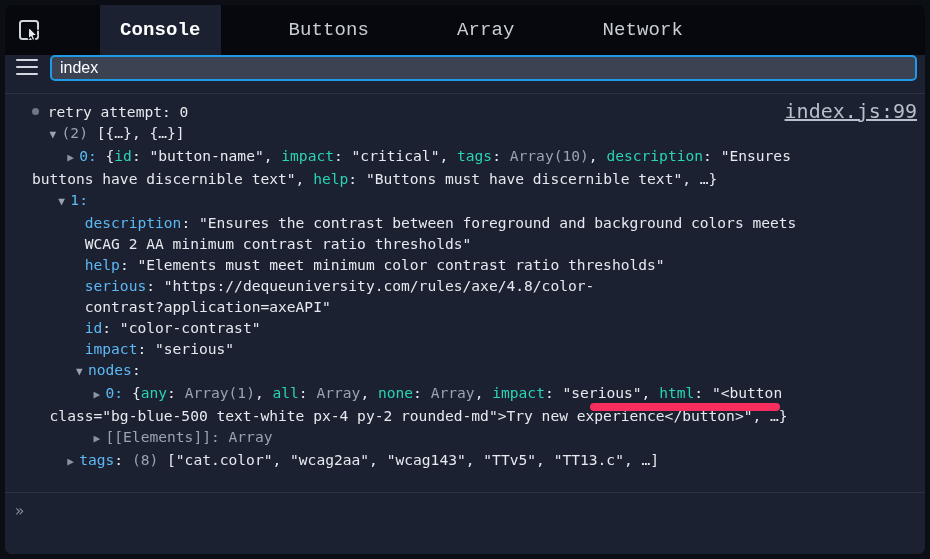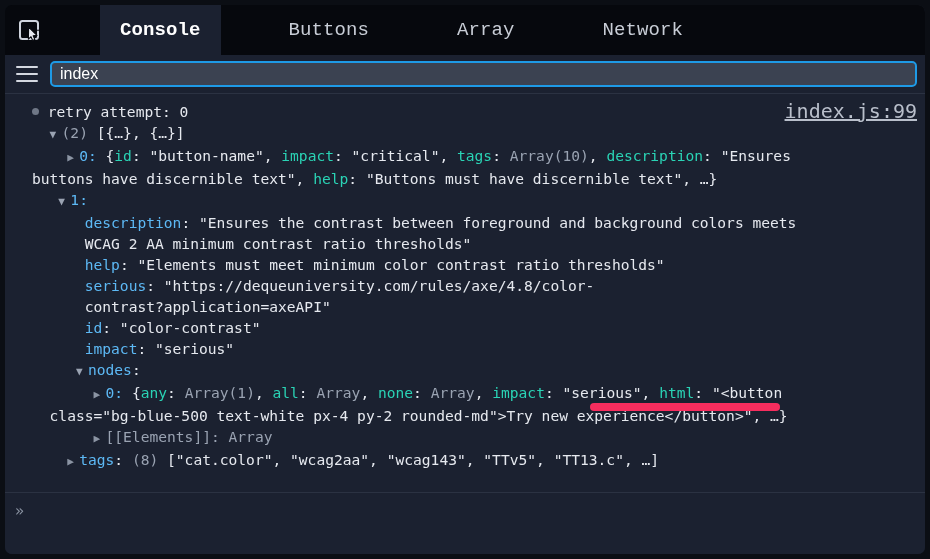--- a/index.html
+++ b/index.html
@@ -66,21 +66,20 @@
     background: #1b2130;
     color: #ffffff;
     font-weight: bold;
   }
 
   
   .filterbar {
     height: 39px;
     background: #1b2130;
     display: flex;
-    align-items: center;
     padding: 0 8px 0 9px;
     gap: 10px;
     flex: 0 0 auto;
     border-bottom: 1px solid #2b3242;
   }
   .hamburger {
     width: 26px; height: 24px;
     display: flex; flex-direction: column;
     justify-content: center; gap: 5px;
     cursor: pointer;

